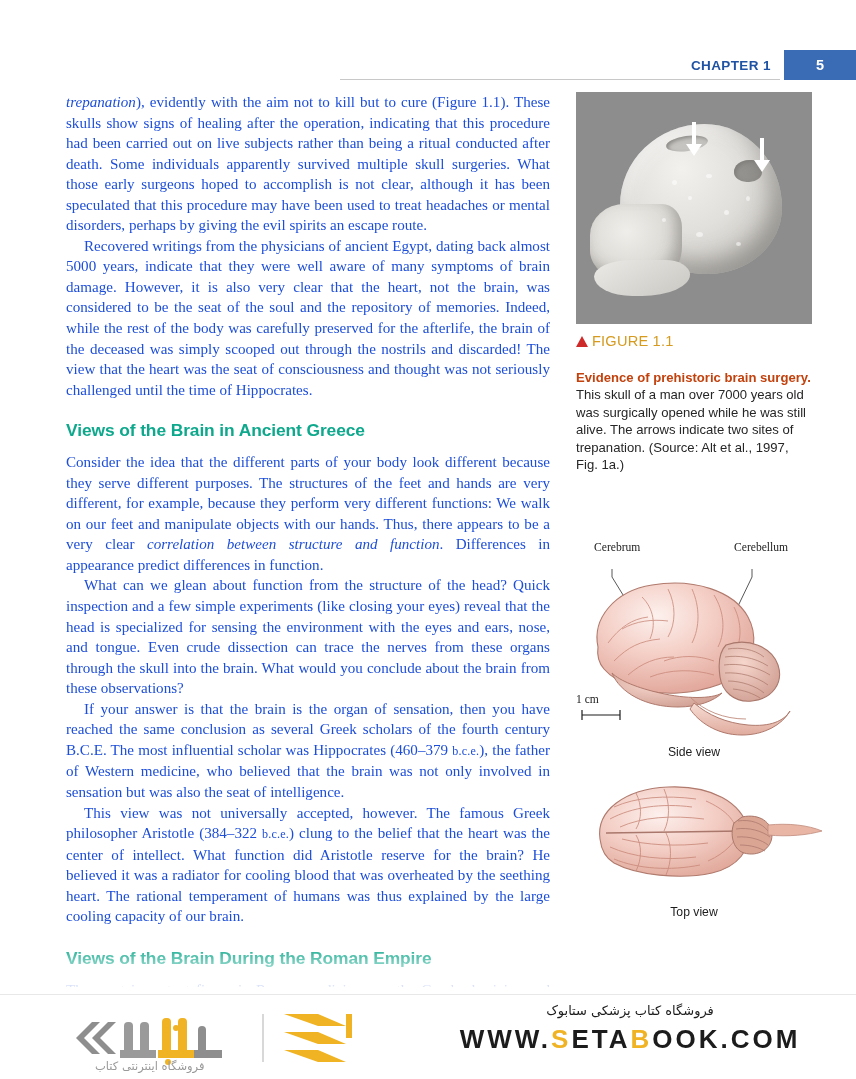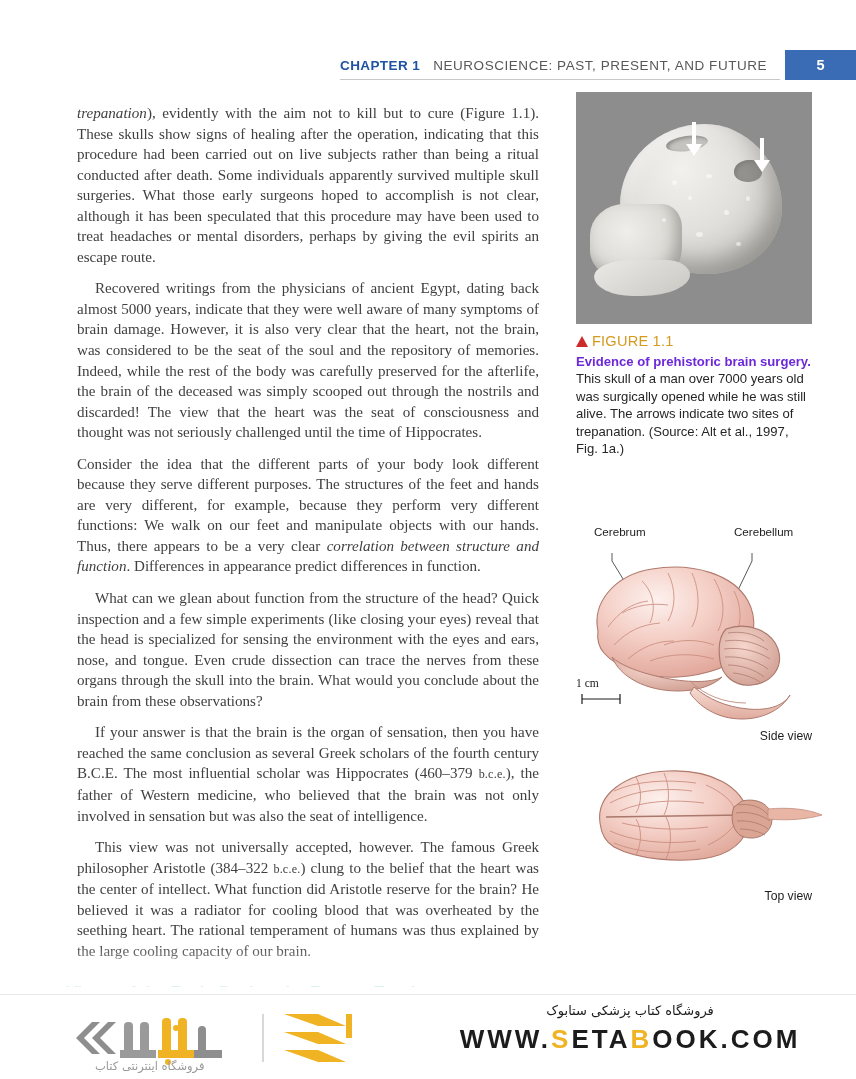--- a/index.html
+++ b/index.html
@@ -70,25 +70,25 @@
   
   .text-col {
     position: absolute;
     left: 66px;
     top: 92px;
     width: 484px;
     height: 895px;
     overflow: hidden;
   }
   .text-col p {
-    margin: 11px;
+    margin: 0;
     font-family: "Liberation Serif", serif;
     font-size: 15.1px;
     line-height: 20.55px;
-    color: #404040;
+    color: #1d4ed8;
     text-align: justify;
     text-indent: 0;
     -webkit-hyphens: manual;
     hyphens: manual;
   }
   .text-col p.indent { text-indent: 18px; }
   .text-col i { font-style: italic; }
   .sc { font-size: 12.1px; letter-spacing: 0.2px; }
 
   h2.section-head {
@@ -190,49 +190,49 @@
     border-bottom: 11px solid #cf2a2a;
   }
   .fig-label {
     font-size: 14.6px;
     color: #d59a1e;
     letter-spacing: 0.2px;
   }
   .fig-title {
     font-size: 13.1px;
     font-weight: bold;
-    color: #6d28d9;
+    color: #c2410c;
     line-height: 17.4px;
-    margin-top: 4px;
+    margin-top: 20px;
   }
   .fig-body {
     font-size: 13.1px;
     color: #262626;
     line-height: 17.4px;
     margin-top: 0px;
   }
 
   
   .brain-block { position: relative; width: 266px; }
   .brain-side { position: relative; margin-top: 96px; height: 190px; }
   .brain-top  { position: relative; margin-top: 18px;  height: 152px; }
 
   .lbl {
     position: absolute;
-    font-family: Liberation Sans, sans-serif;
+    font-family: Liberation Serif, serif;
     font-size: 11.6px;
     color: #1c1c1c;
     white-space: nowrap;
     text-align: center;
   }
   .viewlabel {
     font-family: "Liberation Sans", sans-serif;
     font-size: 12.2px;
     color: #1c1c1c;
-    text-align: right;
+    text-align: center;
     width: 236px;
   }
   .scale-label {
     position: absolute;
     left: 0px; top: 124px;
     font-family: Liberation Serif, serif;
     font-size: 11.6px;
     color: #1c1c1c;
   }
 
@@ -295,31 +295,31 @@
   }
   .url-line .hl { color: #f0b323; }
 </style>
 </head>
 <body>
 
 <div class="page">
 
   <div class="runhead">
     <span class="chapter-label">CHAPTER 1</span>
-    <span class="chapter-title">NEUROSCIENCE: PAST, PRESENT, AND FUTURE</span>
     <span class="page-number-box">5</span>
   </div>
   <div class="runhead-rule"></div>
 
   <div class="text-col">
 
     <p><i>trepanation</i><span>), evidently with the aim not to kill but to cure (Figure 1.1). These skulls show signs of healing after the operation, indicating that this procedure had been carried out on live subjects rather than being a ritual conducted after death. Some individuals apparently survived multiple skull surgeries. What those early surgeons hoped to accomplish is not clear, although it has been speculated that this procedure may have been used to treat headaches or mental disorders, perhaps by giving the evil spirits an escape route.</span></p>
 
     <p class="indent">Recovered writings from the physicians of ancient Egypt, dating back almost 5000 years, indicate that they were well aware of many symptoms of brain damage. However, it is also very clear that the heart, not the brain, was considered to be the seat of the soul and the repository of memories. Indeed, while the rest of the body was carefully preserved for the afterlife, the brain of the deceased was simply scooped out through the nostrils and discarded! The view that the heart was the seat of consciousness and thought was not seriously challenged until the time of Hippocrates.</p>
 
+    <h2 class="section-head">Views of the Brain in Ancient Greece</h2>
 
     <p><span>Consider the idea that the different parts of your body look different because they serve different purposes. The structures of the feet and hands are very different, for example, because they perform very different functions: We walk on our feet and manipulate objects with our hands. Thus, there appears to be a very clear </span><i>correlation between structure and function</i><span>. Differences in appearance predict differences in function.</span></p>
 
     <p class="indent">What can we glean about function from the structure of the head? Quick inspection and a few simple experiments (like closing your eyes) reveal that the head is specialized for sensing the environment with the eyes and ears, nose, and tongue. Even crude dissection can trace the nerves from these organs through the skull into the brain. What would you conclude about the brain from these observations?</p>
 
     <p class="indent"><span>If your answer is that the brain is the organ of sensation, then you have reached the same conclusion as several Greek scholars of the fourth century B.C.E. The most influential scholar was Hippocrates (460–379 </span><span class="sc">b.c.e.</span><span>), the father of Western medicine, who believed that the brain was not only involved in sensation but was also the seat of intelligence.</span></p>
 
     <p class="indent"><span>This view was not universally accepted, however. The famous Greek philosopher Aristotle (384–322 </span><span class="sc">b.c.e.</span><span>) clung to the belief that the heart was the center of intellect. What function did Aristotle reserve for the brain? He believed it was a radiator for cooling blood that was overheated by the seething heart. The rational temperament of humans was thus explained by the large cooling capacity of our brain.</span></p>
 
     <h2 class="section-head second">Views of the Brain During the Roman Empire</h2>

